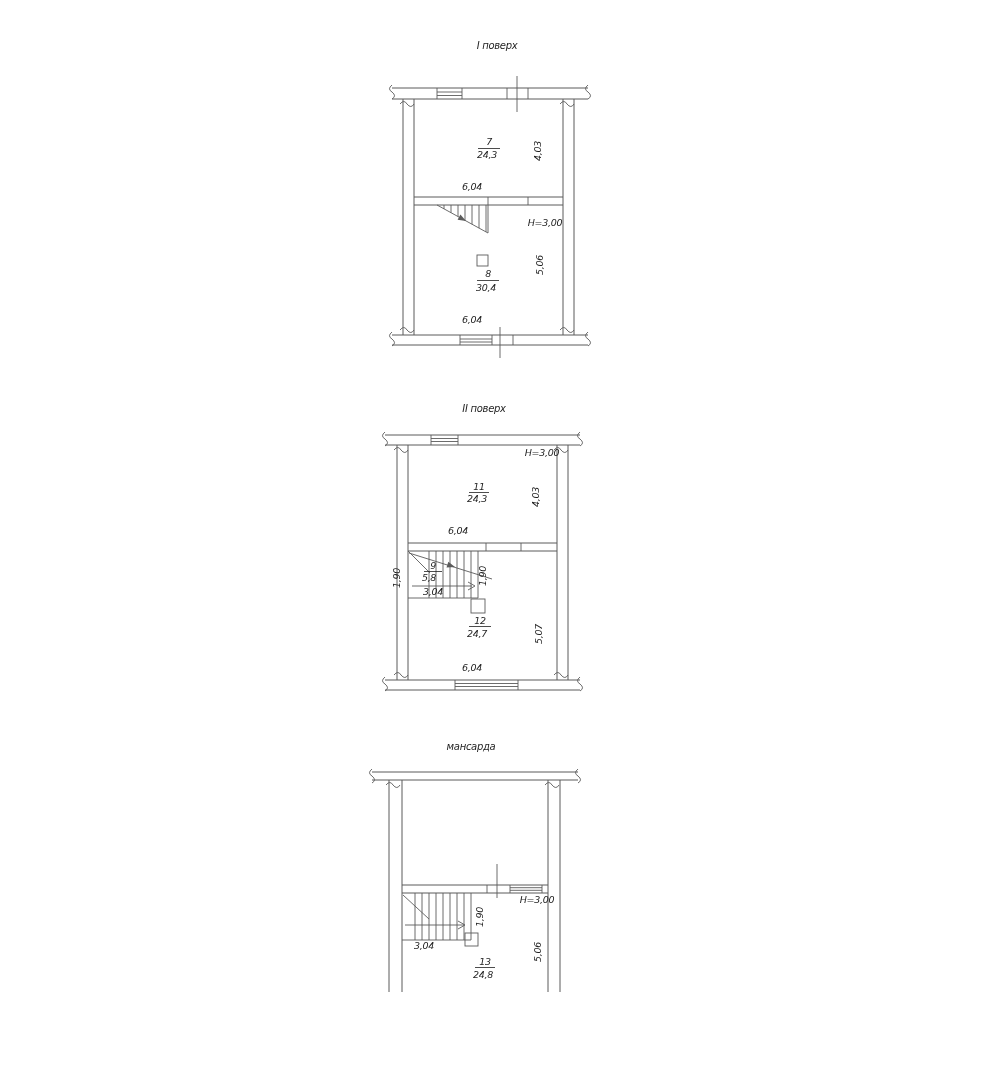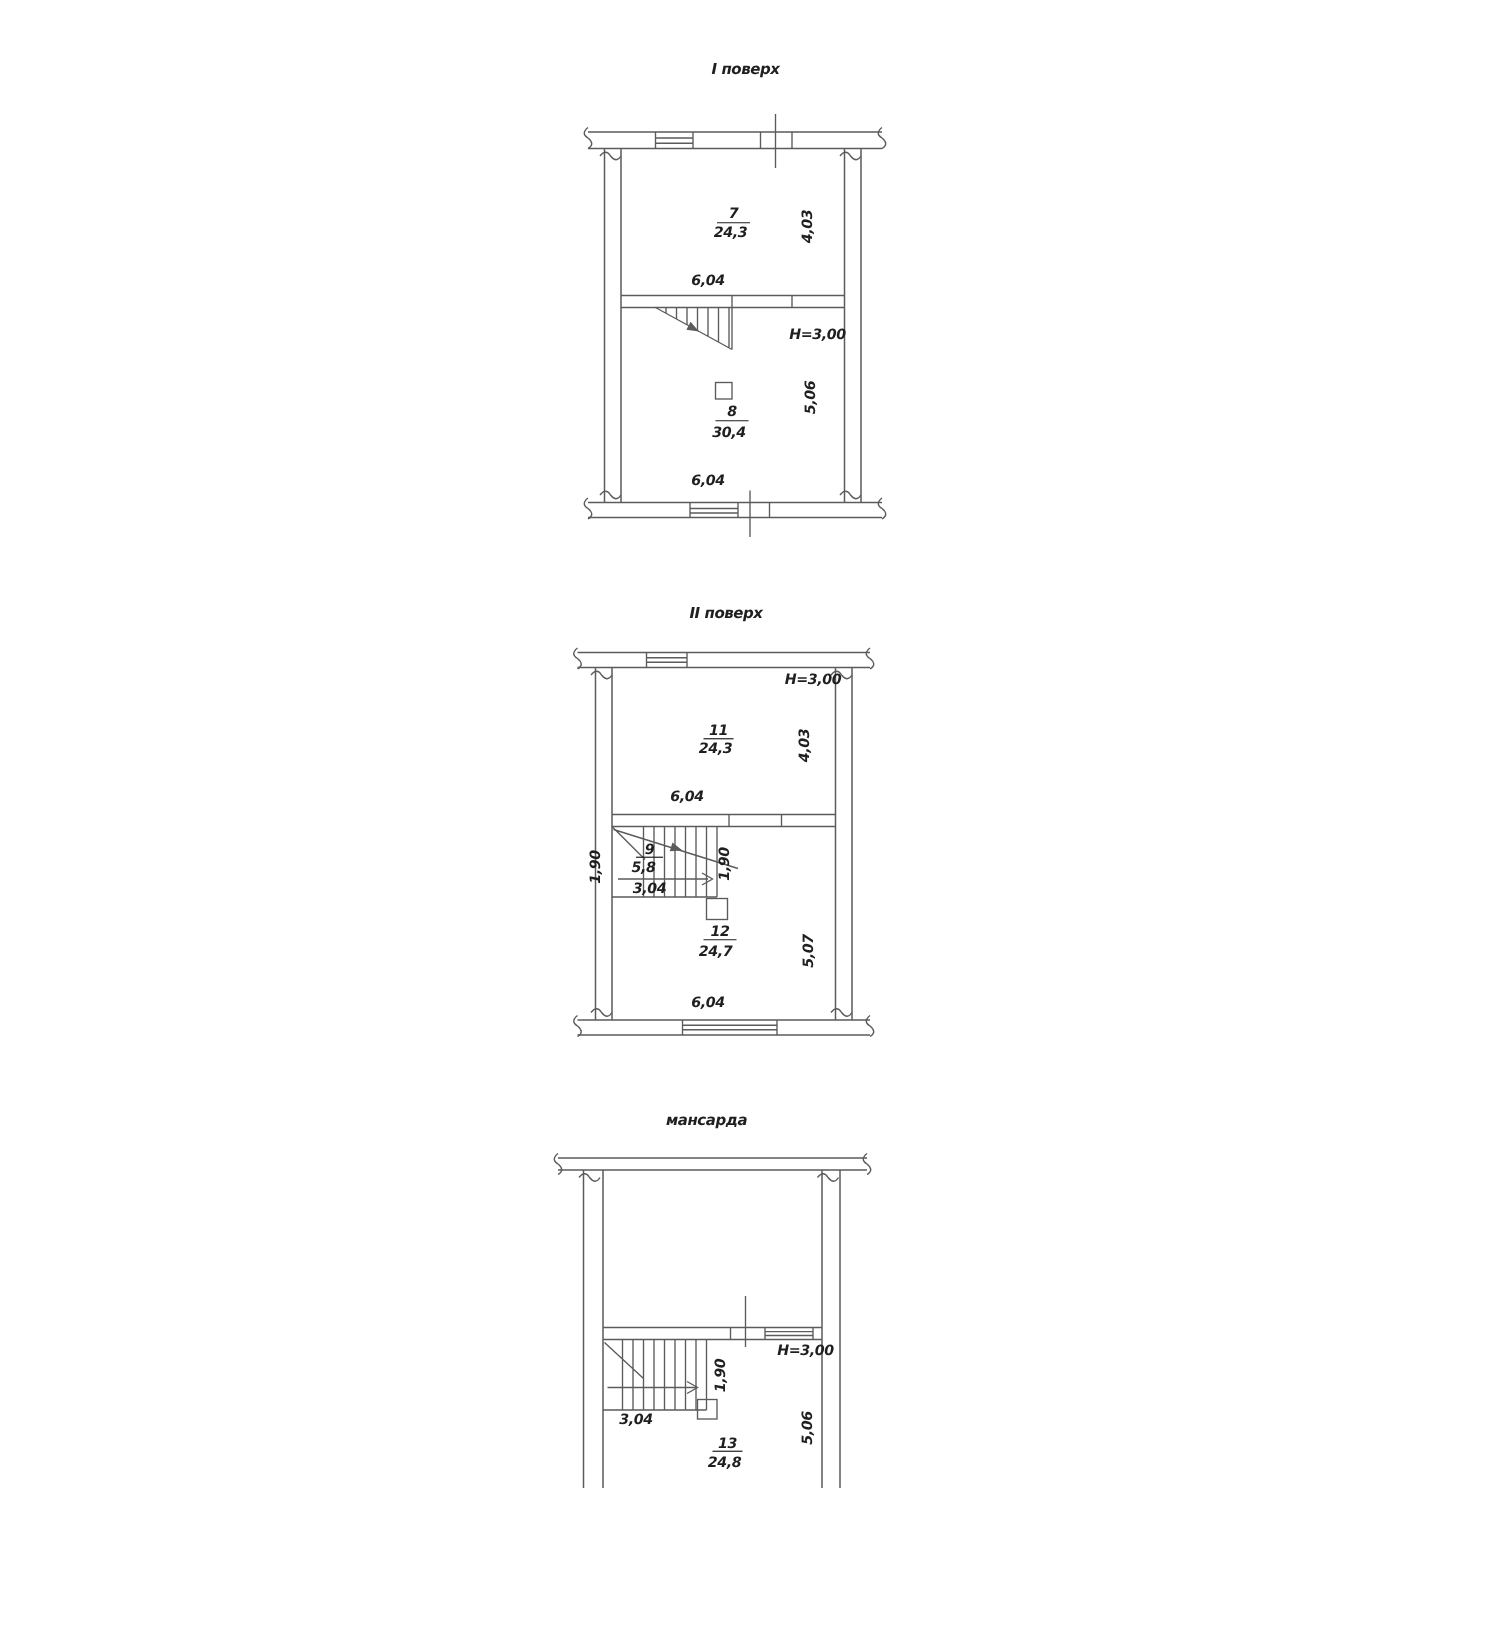--- a/index.html
+++ b/index.html
@@ -2,21 +2,20 @@
 <html style="--bg: #ffffff; --line: #5b5b5b; --text: #1f1f1f;"><head>
 <meta charset="utf-8">
 <style>
   html,body{margin:0;padding:0;background:#ffffff;}
   .sheet{
     position:relative;
     width:1000px;height:992px;
     background:var(--bg,#ffffff);
     font-family:"Liberation Sans",sans-serif;
     overflow:hidden;
-    font-weight:bold;
   }
   svg{display:block;}
   .ln{stroke:var(--line,#5b5b5b);stroke-width:1;fill:none;}
   .thin{stroke:var(--line,#6a6a6a);stroke-width:0.9;fill:none;}
   .arrow{fill:var(--line,#4c4c4c);stroke:none;}
   text{
     font-family:"DejaVu Sans",sans-serif;
     font-style:italic;
     fill:var(--text,#1f1f1f);
     letter-spacing:-0.3px;

